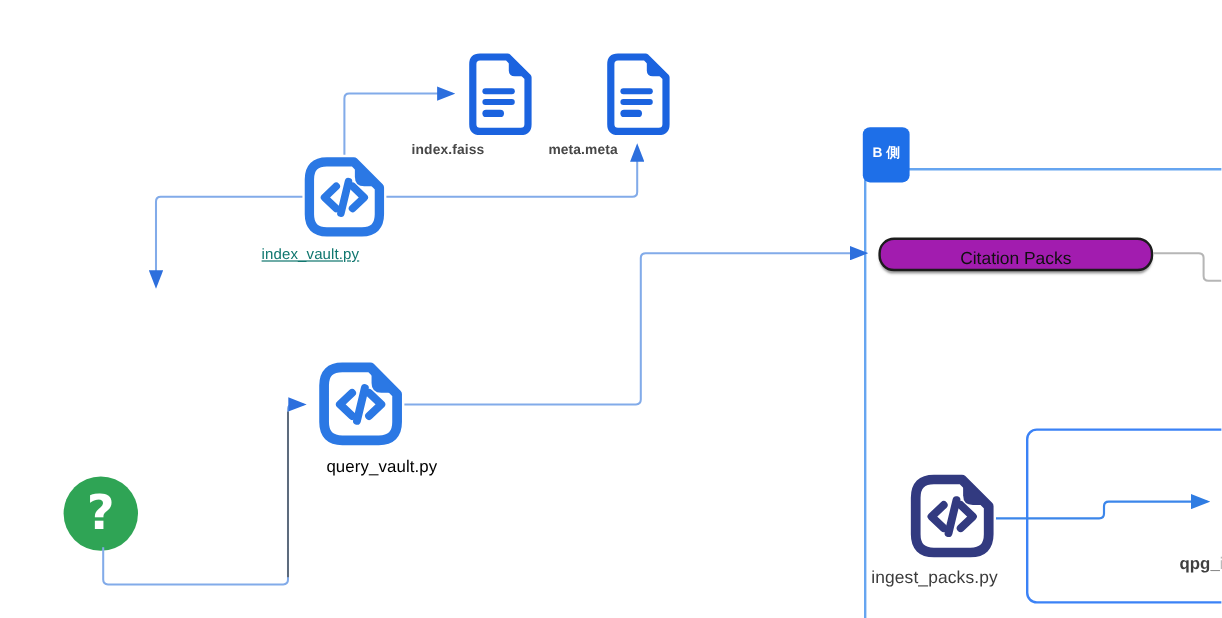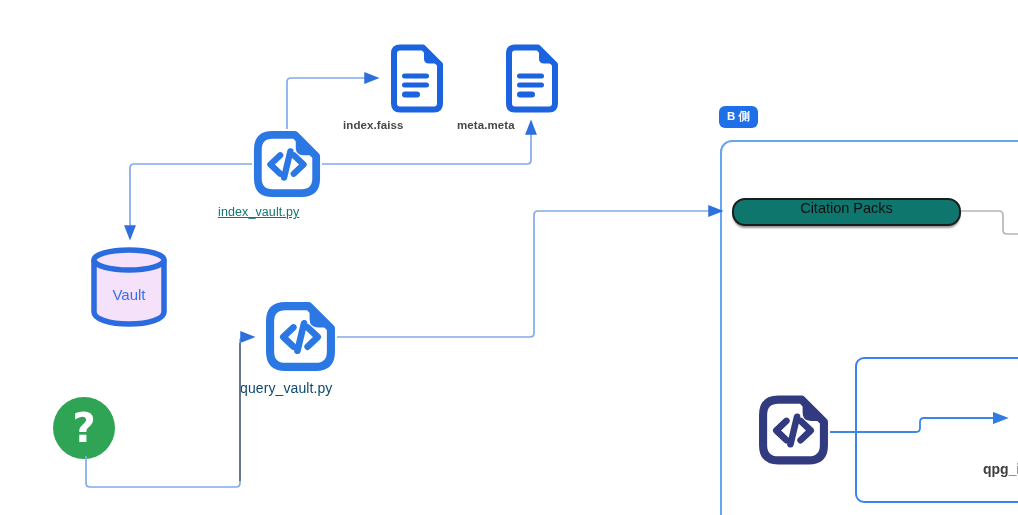--- a/index.html
+++ b/index.html
@@ -1,28 +1,28 @@
 <!DOCTYPE html>
 <html><head>
 <meta charset="utf-8">
 <style>
   * { margin:0; padding:0; box-sizing:border-box; }
   html,body { background:#ffffff; font-family:"Liberation Sans", sans-serif; }
   #canvas { position:relative; width:1018px; height:515px; overflow:hidden; background:#ffffff; }
   .abs { position:absolute; }
   .node-label { position:absolute; color:#474747; font-size:11.5px; font-weight:600; letter-spacing:.1px; }
   .label-link { color:#0f766e; text-decoration:underline; font-size:12.5px; font-weight:500; cursor:pointer; }
-  .label-blue { color:#0c4a6e; font-size:14px; font-weight:500; }
+  .label-blue { color:#000000; font-size:14px; font-weight:500;padding-left:32px; }
   .label-dark { color:#3b3b3b; font-size:14.5px; font-weight:500; }
   .badge { background:#1e6fe8; color:#ffffff; font-size:11.5px; font-weight:600;
-           padding:4px 8px; border-radius:6px; line-height:1.2; }
+           padding:16px 8px; border-radius:6px; line-height:1.2; }
   .outer-box { border:2px solid #66a5f0; border-radius:12px; background:transparent; }
   .inner-box { border:2px solid #3b82f6; border-radius:9px; background:transparent; }
-  .citation { background:#0f766e; border:2px solid #1c1c1c; border-radius:13px;
-              display:flex; align-items:flex-start; justify-content:center;
+  .citation { background:#a21caf; border:2px solid #1c1c1c; border-radius:13px;
+              display:flex; align-items:flex-end; justify-content:center;
               font-size:14.5px; font-weight:500; color:#101010;
               box-shadow:0 3px 2px -1px rgba(70,70,70,.55); }
   .q-circle { width:62px; height:62px; border-radius:50%; background:#2fa455;
               display:flex; align-items:center; justify-content:center;
               color:#ffffff; font-size:40px; font-weight:700; font-family:"DejaVu Sans", sans-serif; }
   .vault-text { position:absolute; width:80px; text-align:center; color:#3a6ee8;
                 font-size:15px; font-weight:500; }
   .clip-label { position:absolute; white-space:nowrap; color:#3f3f3f; font-size:14px; font-weight:600; }
   #edges { position:absolute; left:0; top:0; pointer-events:none; z-index:6; }
   .node { z-index:4; }
@@ -67,27 +67,20 @@
     <svg width="70" height="70" viewBox="0 0 72 72">
       <path d="M21 6 H44 L66 28 V51 Q66 66 51 66 H21 Q6 66 6 51 V21 Q6 6 21 6 Z" fill="#ffffff" stroke="#2b78e4" stroke-width="8" stroke-linejoin="round"></path>
       <path d="M45 4 L68 27 H53 Q45 27 45 19 Z" fill="#2b78e4"></path>
       <path d="M29 27 L19 36.5 L29 46" stroke="#2b78e4" stroke-width="6.5" fill="none" stroke-linecap="round" stroke-linejoin="round"></path>
       <path d="M43 27 L53 36.5 L43 46" stroke="#2b78e4" stroke-width="6.5" fill="none" stroke-linecap="round" stroke-linejoin="round"></path>
       <path d="M39.5 23 L33 50" stroke="#2b78e4" stroke-width="6.5" stroke-linecap="round"></path>
     </svg>
   </div>
   <div class="node-label label-link node" style="left:218px;top:205px;width:100px">index_vault.py</div>
 
-  <div class="abs node" style="left:89px;top:246px">
-    <svg width="80" height="84" viewBox="0 0 80 84">
-      <path d="M5 14 V66 C5 73 20 78 40 78 C60 78 75 73 75 66 V14" fill="#f6e1fb" stroke="#2b6be0" stroke-width="5.5"></path>
-      <ellipse cx="40" cy="14" rx="35" ry="10" fill="#f6e1fb" stroke="#2b6be0" stroke-width="5.5"></ellipse>
-    </svg>
-    <div class="vault-text" style="left:0;top:40px">Vault</div>
-  </div>
 
   <div class="abs node" style="left:264px;top:300px">
     <svg width="73" height="73" viewBox="0 0 72 72">
       <path d="M21 6 H44 L66 28 V51 Q66 66 51 66 H21 Q6 66 6 51 V21 Q6 6 21 6 Z" fill="#ffffff" stroke="#2b78e4" stroke-width="8" stroke-linejoin="round"></path>
       <path d="M45 4 L68 27 H53 Q45 27 45 19 Z" fill="#2b78e4"></path>
       <path d="M29 27 L19 36.5 L29 46" stroke="#2b78e4" stroke-width="6.5" fill="none" stroke-linecap="round" stroke-linejoin="round"></path>
       <path d="M43 27 L53 36.5 L43 46" stroke="#2b78e4" stroke-width="6.5" fill="none" stroke-linecap="round" stroke-linejoin="round"></path>
       <path d="M39.5 23 L33 50" stroke="#2b78e4" stroke-width="6.5" stroke-linecap="round"></path>
     </svg>
   </div>
@@ -105,20 +98,21 @@
 
   <div class="abs node" style="left:757px;top:393px">
     <svg width="73" height="74" viewBox="0 0 72 72">
       <path d="M21 6 H44 L66 28 V51 Q66 66 51 66 H21 Q6 66 6 51 V21 Q6 6 21 6 Z" fill="#ffffff" stroke="#323a80" stroke-width="8" stroke-linejoin="round"></path>
       <path d="M45 4 L68 27 H53 Q45 27 45 19 Z" fill="#323a80"></path>
       <path d="M29 27 L19 36.5 L29 46" stroke="#323a80" stroke-width="6.5" fill="none" stroke-linecap="round" stroke-linejoin="round"></path>
       <path d="M43 27 L53 36.5 L43 46" stroke="#323a80" stroke-width="6.5" fill="none" stroke-linecap="round" stroke-linejoin="round"></path>
       <path d="M39.5 23 L33 50" stroke="#323a80" stroke-width="6.5" stroke-linecap="round"></path>
     </svg>
   </div>
+  <div class="node-label label-dark node" style="left:726px;top:474px;width:135px">ingest_packs.py</div>
 
   <div class="clip-label node" style="left:983px;top:461px">qpg_i</div>
 
   <svg id="edges" width="1018" height="515" viewBox="0 0 1018 515">
     <defs>
       <marker id="arrBlue" markerWidth="9" markerHeight="7" refX="7.5" refY="3.5" orient="auto">
         <path d="M0 0 L9 3.5 L0 7 Z" fill="#2d6fdd"></path>
       </marker>
       <marker id="arrBright" markerWidth="9" markerHeight="7" refX="7.5" refY="3.5" orient="auto">
         <path d="M0 0 L9 3.5 L0 7 Z" fill="#2f7ce2"></path>

